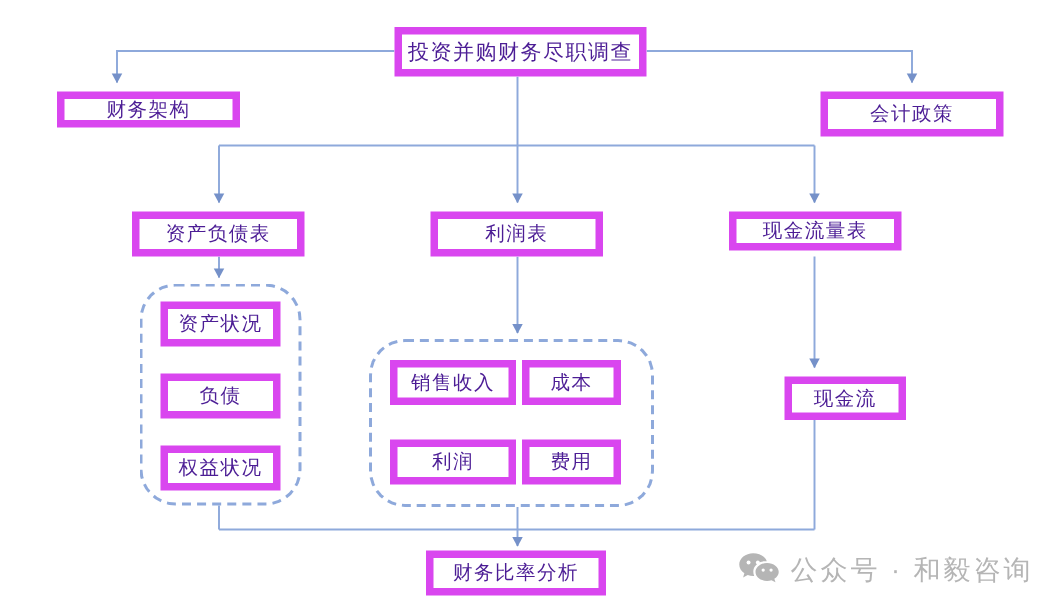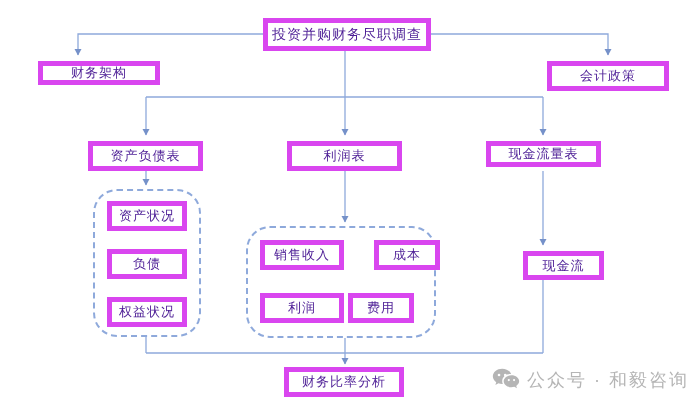--- a/index.html
+++ b/index.html
@@ -101,21 +101,21 @@
   <div class="node" style="left:486px; top:141px; width:115px; height:26px;">现金流量表</div>
 
   <div class="node" style="left:107px; top:201px; width:80px; height:30px;">资产状况</div>
 
   <div class="node" style="left:107px; top:249px; width:80px; height:30px;">负债</div>
 
   <div class="node" style="left:107px; top:297px; width:80px; height:30px;">权益状况</div>
 
   <div class="node" style="left:260px; top:240px; width:84px; height:30px;">销售收入</div>
 
-  <div class="node" style="left:348px; top:240px; width:66px; height:30px;margin-left:26px;">成本</div>
+  <div class="node" style="left:348px; top:240px; width:66px; height:30px;">成本</div>
 
   <div class="node" style="left:260px; top:293px; width:84px; height:30px;">利润</div>
 
   <div class="node" style="left:348px; top:293px; width:66px; height:30px;">费用</div>
 
   <div class="node" style="left:502px; top:251px; width:81px; height:29px;margin-left:21px;">现金流</div>
 
   <div class="node" style="left:284px; top:367px; width:120px; height:30px;">财务比率分析</div>
 
   <div class="watermark">

